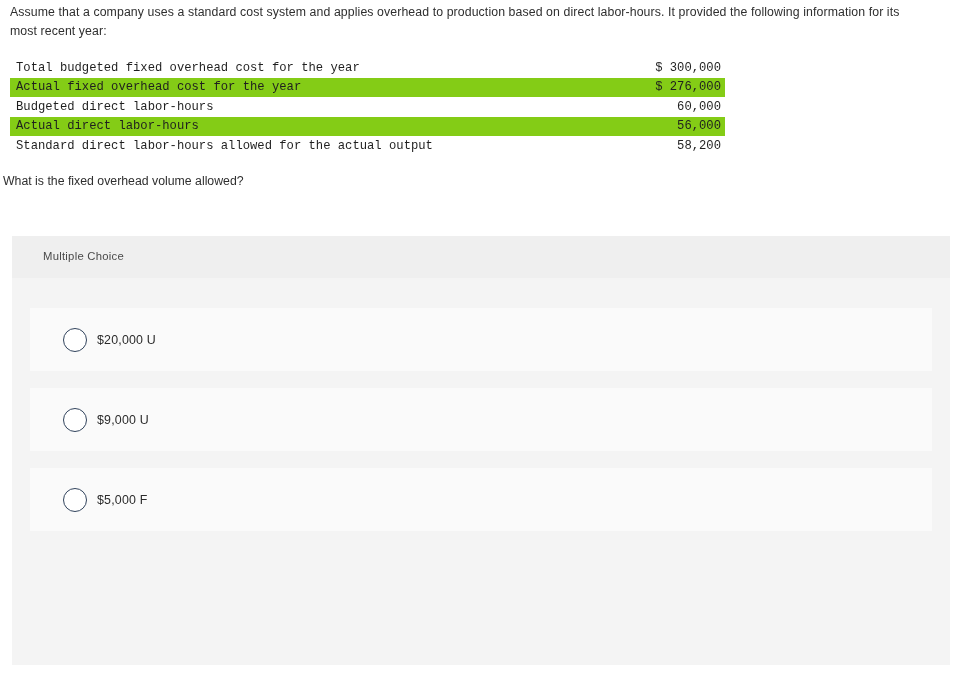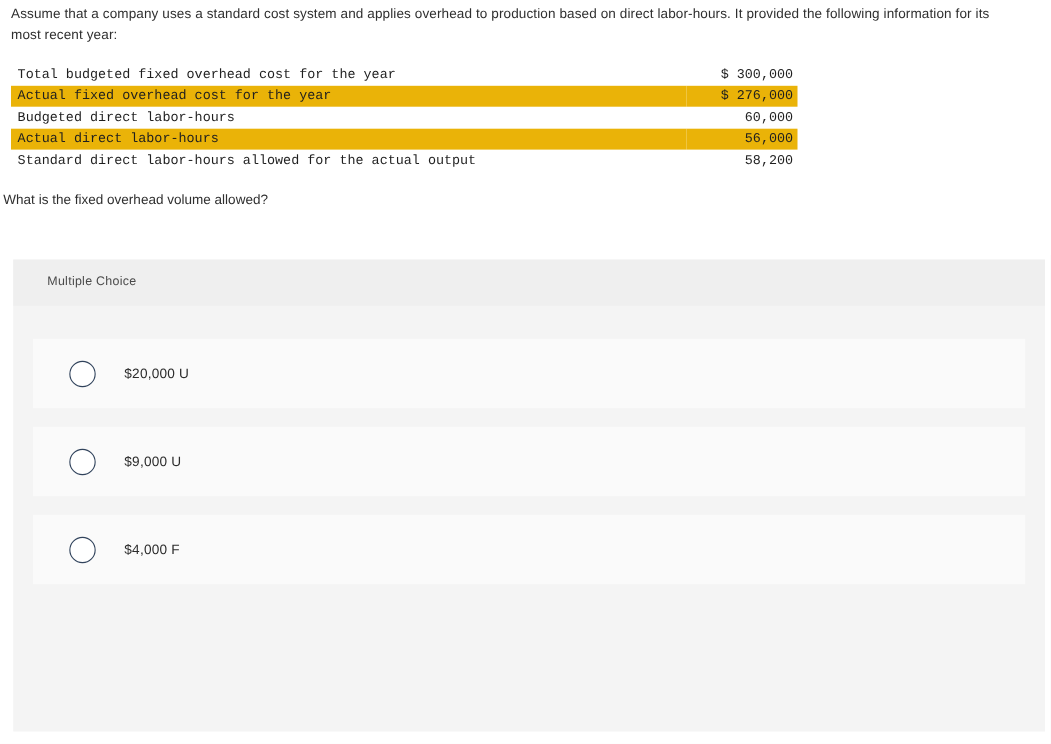--- a/index.html
+++ b/index.html
@@ -32,21 +32,21 @@
   #data-table {
     position: absolute;
     left: 10px;
     top: 58px;
     width: 715px;
     border-collapse: collapse;
     font-family: "DejaVu Sans Mono", "Liberation Mono", monospace;
     font-size: 12.2px;
   }
   #data-table tr { height: 19.5px; font-family: Liberation Mono, monospace; }
-  #data-table tr.striped { background: #eab308; margin-top: 36px; }
+  #data-table tr.striped { background: #84cc16; margin-top: 36px; }
   #data-table td {
     padding: 0 0 0 6px;
     white-space: pre;
     color: #1f1f1f;
     vertical-align: middle;
   }
   #data-table td.value {
     text-align: right;
     padding: 0 4px 0 0;
   }
@@ -101,21 +101,21 @@
     width: 24px;
     height: 24px;
     border: 1.6px solid #31435c;
     border-radius: 50%;
     background: #ffffff;
     margin-left: 33px;
     flex: 0 0 auto;
     box-sizing: border-box;
   }
   .option-label {
-    margin-left: 26px;
+    margin-left: 10px;
     font-size: 12.4px;
     color: #2b2b2b;
     letter-spacing: 0.2px;
   }
 </style>
 </head>
 <body>
 
 <div id="question-stem">Assume that a company uses a standard cost system and applies overhead to production based on direct labor-hours. It provided the following information for its most recent year:</div>
 
@@ -154,16 +154,16 @@
       <div class="option-row">
         <span class="option-radio"></span>
         <span class="option-label">$20,000 U</span>
       </div>
       <div class="option-row">
         <span class="option-radio"></span>
         <span class="option-label">$9,000 U</span>
       </div>
       <div class="option-row">
         <span class="option-radio"></span>
-        <span class="option-label">$4,000 F</span>
+        <span class="option-label">$5,000 F</span>
       </div>
     </div>
 </div>
 
 </body></html>

